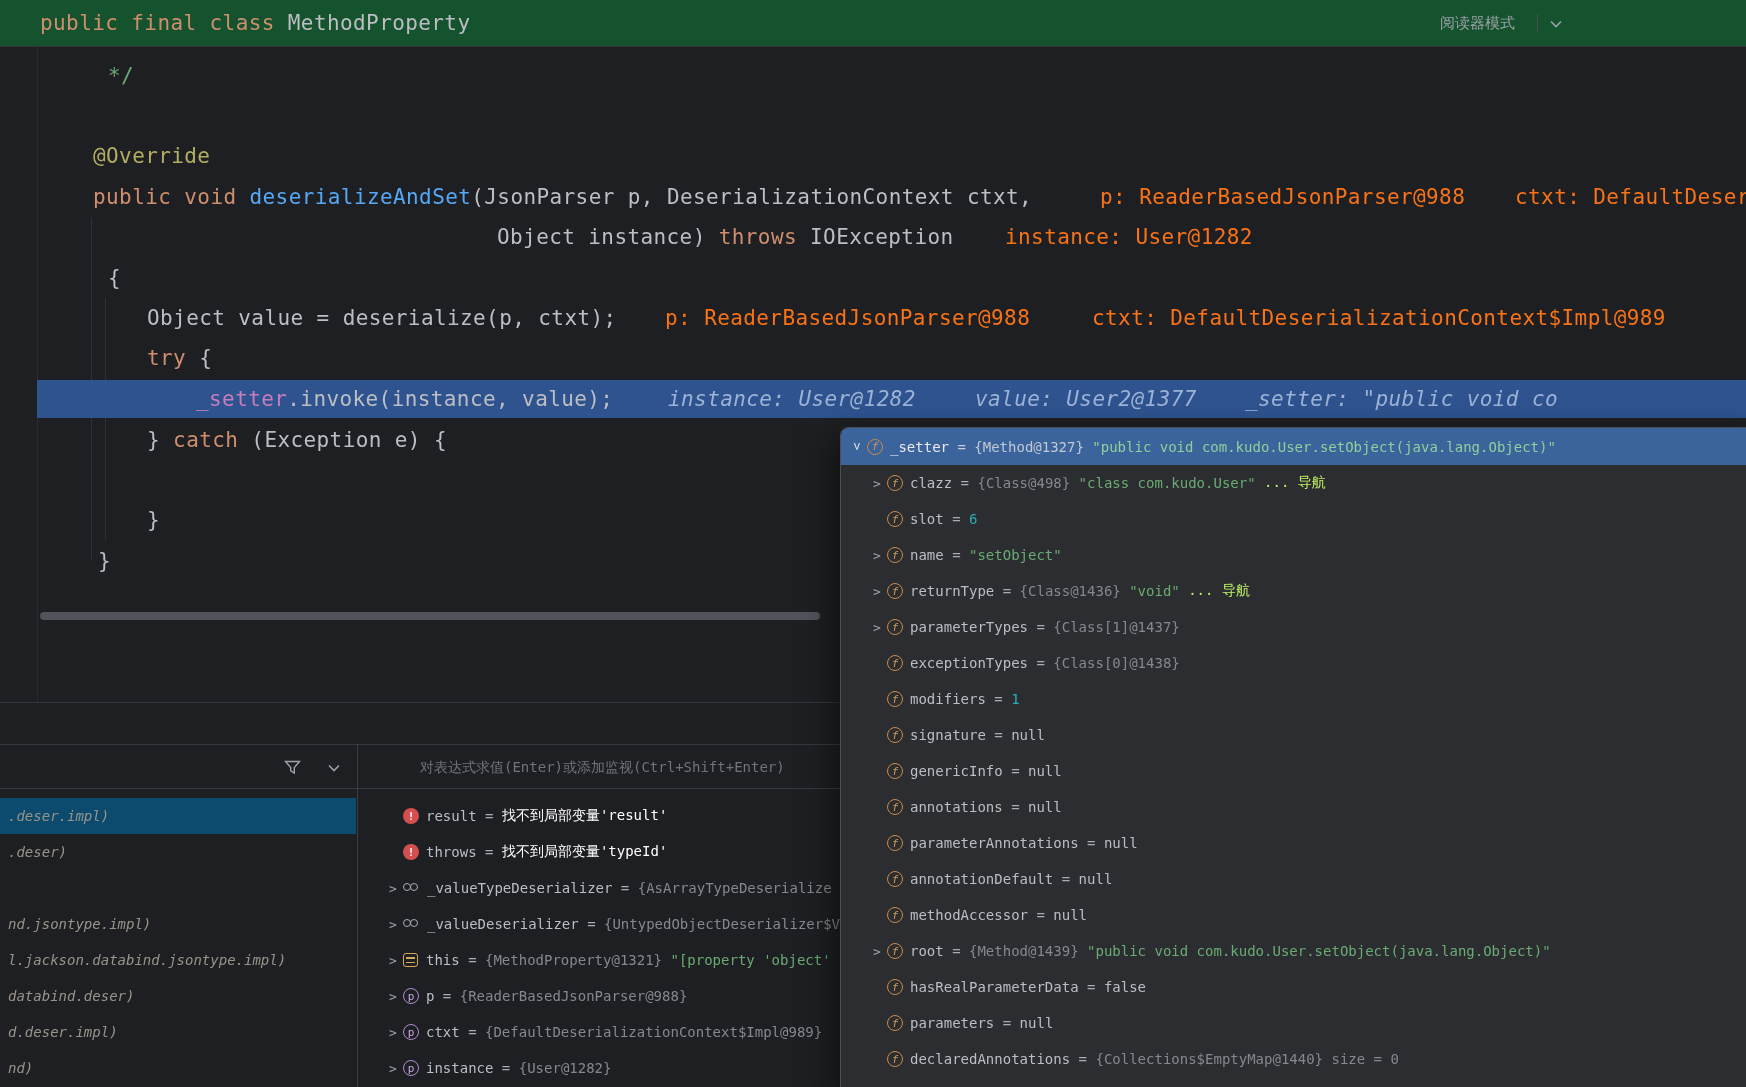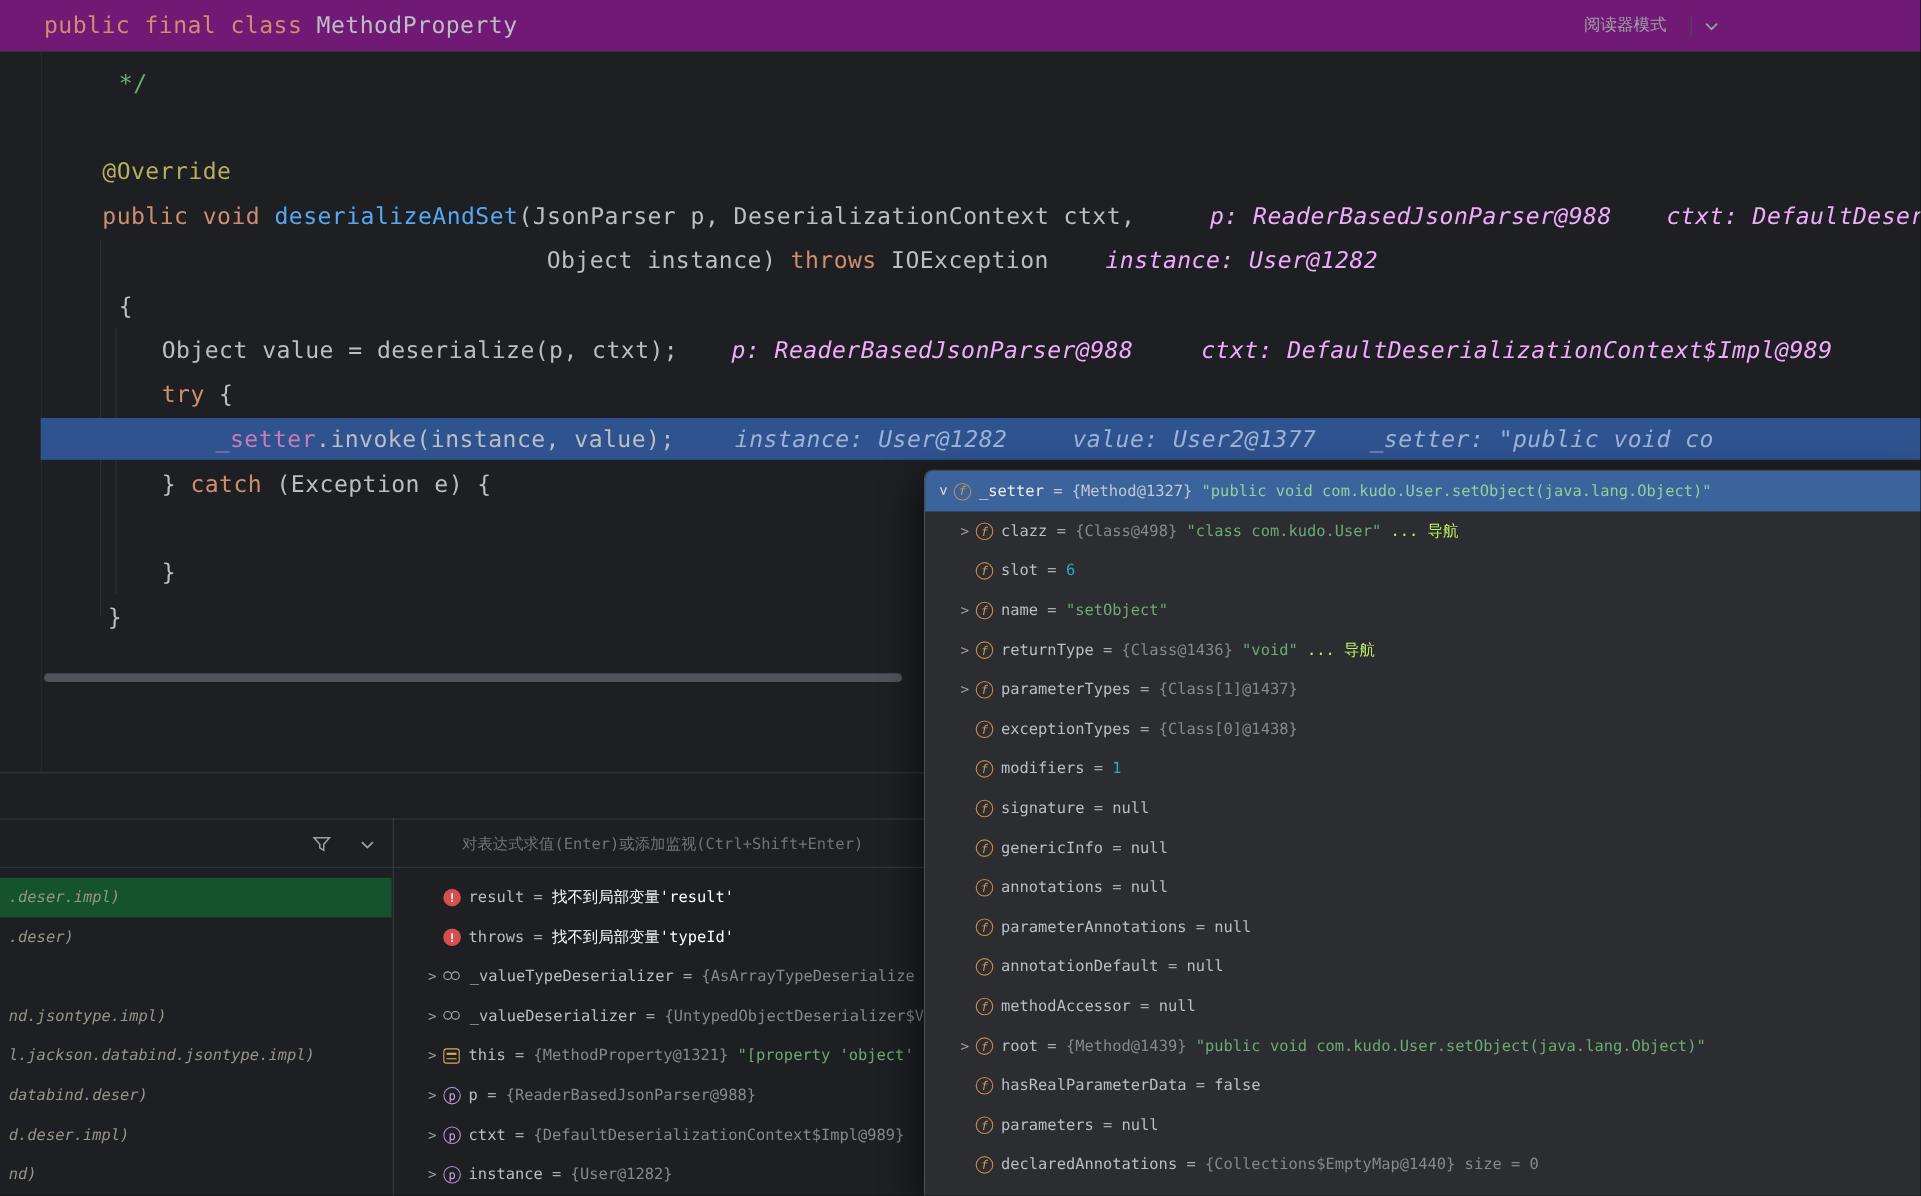--- a/index.html
+++ b/index.html
@@ -2,28 +2,28 @@
 <html><head>
 <meta charset="utf-8">
 <style>
   html,body{margin:0;padding:0;background:#101113}
   .screen{position:relative;width:1746px;height:1087px;background:#1e1f22;overflow:hidden;
           font-family:"DejaVu Sans Mono",monospace;color:#bcbec4}
   .abs{position:absolute}
   .sans{font-family:"Liberation Sans",sans-serif}
 
   
-  .topbar{left:0;top:0;width:1746px;height:47px;background:#701a75;border-bottom:1px solid #33353a;box-sizing:border-box}
+  .topbar{left:0;top:0;width:1746px;height:47px;background:#14532d;border-bottom:1px solid #33353a;box-sizing:border-box}
   .crumb{position:absolute;left:40px;top:0;line-height:46px;font-size:21px;letter-spacing:.4px;white-space:pre}
   .reader{position:absolute;left:1440px;top:0;line-height:46px;font-size:15px;color:#9da0a8}
 
   
   .code{font-size:21px;letter-spacing:.4px;line-height:40px;white-space:pre}
   .kw{color:#cf8e6d}.ann{color:#b3ae60}.cmt{color:#6aab73}.mth{color:#56a8f5}.fld{color:#c77dbb}.pln{color:#bcbec4}
-  .hint{font-style:italic;color:#f0abfc}
+  .hint{color:#f97316}
   .hint-exec{font-style:italic;color:#9cb2d6}
   .execline{background:#2e538f}
 
   
   .row{display:flex;align-items:center;height:36px;font-size:14px;white-space:pre}
   .chev{display:inline-block;width:20px;flex:none;text-align:center;color:#9da0a8;font-size:13px}
   .chev.open{transform:rotate(90deg)}
   .circ{width:16px;height:16px;border-radius:50%;display:inline-flex;align-items:center;justify-content:center;
         font-size:11px;flex:none;margin-right:7px;box-sizing:border-box}
   .icon-field{border:1.5px solid #c98a4b;color:#d19a58;font-style:italic}
@@ -43,21 +43,21 @@
   
   .popup{left:840px;top:427px;width:922px;height:664px;background:#2b2d30;border:1px solid #4a4e55;
          border-radius:8px 0 0 0;box-shadow:-6px 10px 32px rgba(0,0,0,.5);overflow:hidden;z-index:10;box-sizing:border-box}
   .popup-header{height:37px;background:#3b639c;display:flex;align-items:center;padding-left:6px;font-size:14px;white-space:pre;border-radius:7px 0 0 0}
   .popup-header .vname{color:#e9ebf0}.popup-header .veq{color:#c6cbd6}.popup-header .ref{color:#c2c8d4}.popup-header .str{color:#8fd19a}
   .popup-header .chev{color:#dfe3ea}
   .prow{padding-left:26px}
 
   
   .frame-row{height:36px;line-height:36px;padding-left:8px;font-size:14px;font-style:italic;color:#98948a;white-space:pre;overflow:hidden}
-  .frame-row.sel{background:#14532d}
+  .frame-row.sel{background:#0c4a6e}
   .placeholder{color:#6e737c;font-size:14px}
   .toolbar{left:0;top:744px;width:1746px;height:45px;border-top:1px solid #36383d;border-bottom:1px solid #36383d;box-sizing:border-box}
   .iconbtn{position:absolute;display:inline-flex}
 </style>
 </head>
 <body>
 
 <div class="screen">
 
   <div class="abs topbar">

